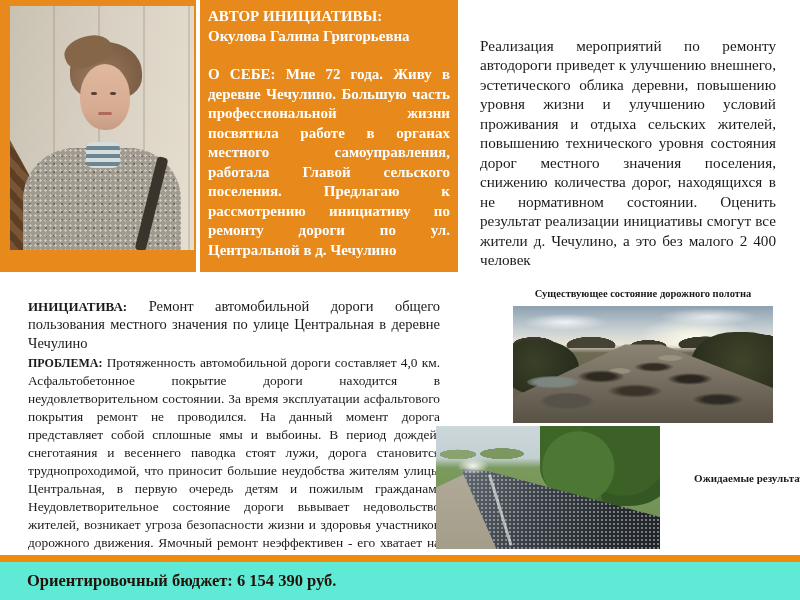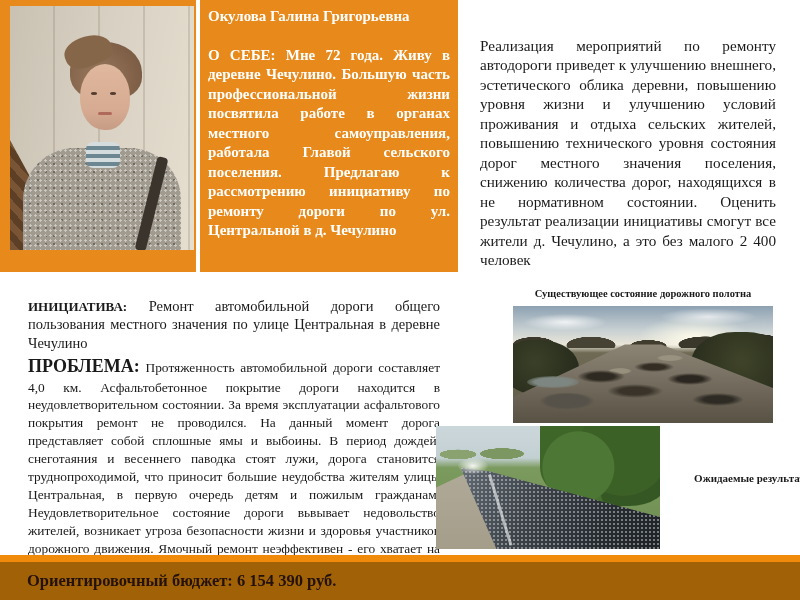--- a/index.html
+++ b/index.html
@@ -36,21 +36,21 @@
   .portrait .head{left:70px;top:58px;width:50px;height:66px;border-radius:50% 50% 46% 48%;
     background:linear-gradient(180deg,#e0b89e 0%,#d6ab92 70%,#c79c84 100%);}
   .portrait .eye{width:6px;height:2.5px;background:rgba(60,40,30,.85);border-radius:50%;top:28px;}
   .portrait .eye.l{left:11px;} .portrait .eye.r{left:30px;}
   .portrait .mouth{left:18px;top:48px;width:14px;height:3px;background:#b06a5c;border-radius:2px;}
 
   
   .initiative{left:28px;top:282px;width:412px;font-size:14.5px;line-height:1.3;text-align:justify;}
   .initiative b{font-size:13px;}
   .problem{left:28px;top:341px;width:412px;font-size:13.4px;line-height:1.34;text-align:justify;}
-  .problem b{font-size:18px;}
+  .problem b{font-size:12px;}
   .results{left:464px;top:20px;width:328px;font-size:15.2px;line-height:1.28;text-align:justify;}
   .results h2{margin:0;font-size:15.6px;line-height:1.3;text-align:justify;}
   .results p{margin:16px;}
 
   
   .caption1{left:483px;top:288px;width:320px;text-align:center;font-weight:bold;font-size:10.5px;}
   .caption2{left:666px;top:472px;font-weight:bold;font-size:11px;white-space:nowrap;margin-left:28px;}
 
   .photo-current{left:513px;top:306px;width:260px;height:117px;overflow:hidden;
     background:linear-gradient(180deg,#8da1b2 0%,#c6cfd2 20%,#e9e5d8 33%,#6e6a54 40%,#5e5a47 100%);}
@@ -102,21 +102,21 @@
     background-image:radial-gradient(rgba(210,215,220,.5) .7px,transparent 1px),
       linear-gradient(115deg,#8d939a 0%,#5a6168 22%,#3b4147 48%,#262b30 78%,#1f2327 100%);
     background-size:4px 4px,100% 100%;}
   .photo-expected .edgeline{left:23%;top:40%;width:3px;height:74px;background:rgba(235,238,240,.65);
     transform:rotate(-17deg);transform-origin:top left;}
   .photo-expected .smoke{left:10%;top:26%;width:30px;height:16px;border-radius:50%;
     background:radial-gradient(ellipse,rgba(250,250,250,.95),rgba(250,250,250,0) 75%);}
 
   
   .budget-strip{left:0;top:555px;width:800px;height:7px;background:#EF8A0B;}
-  .budget-bar{left:0;top:562px;width:800px;height:38px;background:#a16207;}
+  .budget-bar{left:0;top:562px;width:800px;height:38px;background:#5eead4;}
   .budget-bar span{display:block;padding-left:27px;line-height:37px;font-weight:bold;font-size:16.5px;color:#24120a;}
 </style>
 </head>
 <body>
 
 <div class="abs author-block">
   <div class="abs portrait">
     <div class="abs panels"></div>
     <div class="abs floor"></div>
     <div class="abs hair-back"></div>
@@ -125,20 +125,21 @@
     <div class="abs strap"></div>
     <div class="abs scarf"></div>
     <div class="abs head">
       <div class="abs eye l"></div>
       <div class="abs eye r"></div>
       <div class="abs mouth"></div>
     </div>
   </div>
   <div class="abs divider"></div>
   <div class="abs author-text">
+    <div>АВТОР ИНИЦИАТИВЫ:</div>
     <div>Окулова Галина Григорьевна</div>
     <div class="spacer"></div>
     <p>
       <b>О СЕБЕ:</b>
       <span>Мне 72 года. Живу в деревне Чечулино. Большую часть профессиональной жизни посвятила работе в органах местного самоуправления, работала Главой сельского поселения. Предлагаю к рассмотрению инициативу по ремонту дороги по ул. Центральной в д. Чечулино</span>
     </p>
   </div>
 </div>
 
 <div class="abs results">

